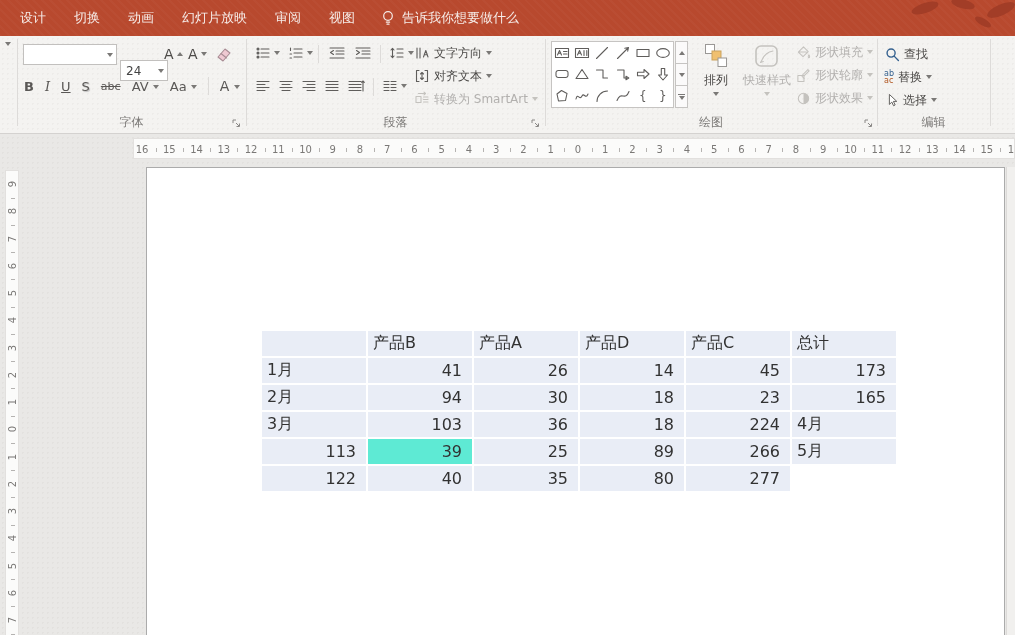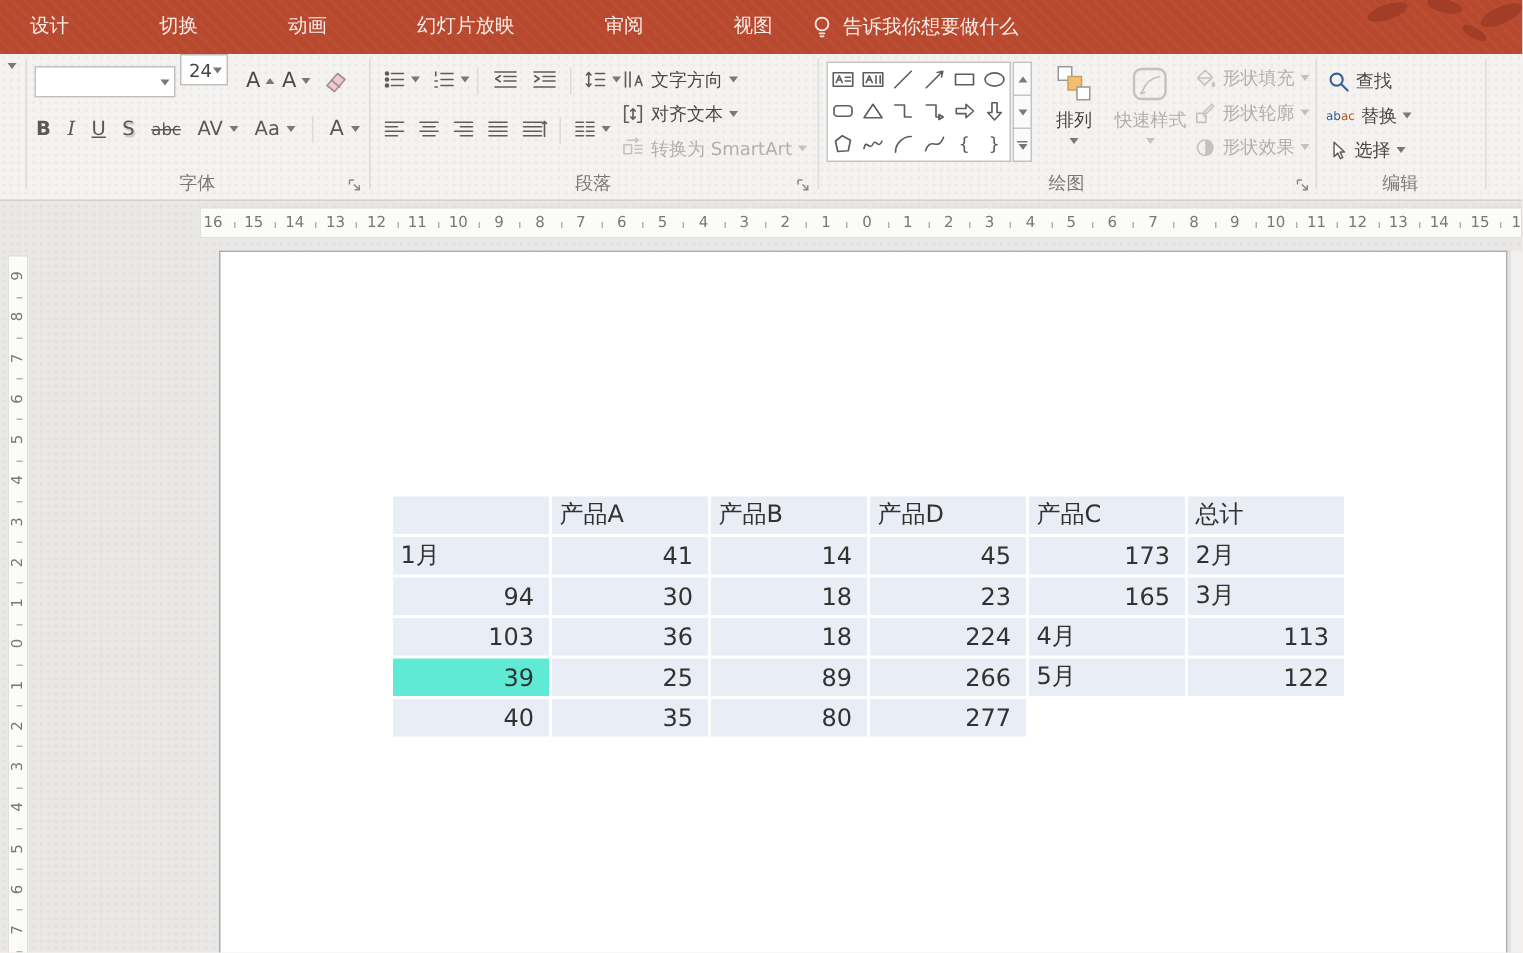--- a/index.html
+++ b/index.html
@@ -5,21 +5,21 @@
   * { margin:0; padding:0; box-sizing:border-box; }
   html,body { width:1015px; height:635px; }
   body { font-family:"DejaVu Sans","Liberation Sans",sans-serif; overflow:hidden; }
   .app { position:relative; width:1015px; height:635px; background:#e9e8e6; overflow:hidden; }
 
   
   .menubar { position:absolute; left:0; top:0; width:100%; height:36px; background:#b8492e;
              display:flex; align-items:center; color:#f6ece8; font-size:13px; overflow:hidden; }
   .menubar .texture { position:absolute; inset:0;
        background-image:repeating-linear-gradient(45deg, rgba(255,255,255,.025) 0 2px, transparent 2px 6px); }
-  .menu-tabs { display:flex; margin-left:6px; position:relative; z-index:2;gap:32px; }
+  .menu-tabs { display:flex; margin-left:6px; position:relative; z-index:2; }
   .menu-tab { padding:0 14px; line-height:36px; white-space:nowrap; cursor:default; }
   .tellme { display:flex; align-items:center; gap:7px; margin-left:12px; position:relative; z-index:2; }
   .decor { position:absolute; right:0; top:0; z-index:1; }
 
   
   .ribbon { position:absolute; left:0; top:36px; width:100%; height:98px; background:#f4f3f1;
             background-image:radial-gradient(circle, rgba(120,110,100,.055) 1px, transparent 1px);
             background-size:5px 5px; border-bottom:1px solid #d4d2d0; font-size:12px; color:#444; }
   .vsep { position:absolute; top:3px; bottom:7px; width:1px; background:#dddbd9; }
   .grp-label { position:absolute; bottom:2px; text-align:center; font-size:12px; color:#7b7977; }
@@ -124,21 +124,21 @@
     <div class="vsep" style="left:17px"></div>
     <div class="vsep" style="left:246px"></div>
     <div class="vsep" style="left:545px"></div>
     <div class="vsep" style="left:877px"></div>
     <div class="vsep" style="left:990px"></div>
 
     <div class="combo" style="left:23px; top:8px; width:94px">
       <span class="val"></span>
       <span class="car"></span>
     </div>
-    <div class="combo" style="left:120px; top:0; width:32px">
+    <div class="combo" style="left:120px; top:24px; width:48px">
       <span class="val">24</span>
       <span class="car"></span>
     </div>
     <div class="rbtn" style="left:164px; top:10px; font-size:14px">
       <span>A</span>
         <span class="car car-up"></span>
     </div>
     <div class="rbtn" style="left:188px; top:10px; font-size:14px">
       <span>A</span>
         <span class="car"></span>
@@ -416,21 +416,21 @@
     <div class="stack-item" style="left:885px; top:8px">
       <svg width="15" height="15" viewBox="0 0 16 16">
         <g stroke="#35618f" fill="none" stroke-width="1.5" stroke-linecap="round">
           <circle cx="6.5" cy="6.5" r="4.3"></circle>
             <path d="M10 10 L14.3 14.3"></path>
           </g>
         </svg>
       <span>查找</span>
     </div>
     <div class="stack-item" style="left:884px; top:31px">
-      <span style="display:inline-flex; flex-direction:row; line-height:7px; font-size:8px">
+      <span style="display:inline-flex; flex-direction:column; line-height:7px; font-size:8px">
         <span style="color:#35618f">ab</span>
         <span style="color:#b0551f">ac</span>
       </span>
       <span>替换</span>
       <span class="car"></span>
     </div>
     <div class="stack-item" style="left:885px; top:54px">
       <svg class="ic" width="14" height="15" viewBox="0 0 16 16">
         <path d="M5 1.5 V12.5 L7.8 9.8 L9.8 14 L11.6 13.1 L9.6 9 H13 Z" fill="#fff"></path>
         </svg>
@@ -540,27 +540,28 @@
         <span class="rnum" style="top: 394.5px;">5</span>
         <span class="rtick" style="top: 408.125px;"></span>
         <span class="rnum" style="top: 421.75px;">6</span>
         <span class="rtick" style="top: 435.375px;"></span>
         <span class="rnum" style="top: 449px;">7</span>
         <span class="rtick" style="top: 462.625px;"></span>
       </div>
     <div class="slide">
       <div class="ptable">
           <div class="cell txt" style="background: rgb(233, 237, 246);"></div>
+          <div class="cell txt" style="background: rgb(233, 237, 246);">产品B</div>
           <div class="cell txt" style="background: rgb(233, 237, 246);">产品A</div>
-          <div class="cell txt" style="background: rgb(233, 237, 246);">产品B</div>
           <div class="cell txt" style="background: rgb(233, 237, 246);">产品D</div>
           <div class="cell txt" style="background: rgb(233, 237, 246);">产品C</div>
           <div class="cell txt" style="background: rgb(233, 237, 246);">总计</div>
           <div class="cell txt" style="background: rgb(233, 237, 246);">1月</div>
           <div class="cell num" style="background: rgb(233, 237, 246);">41</div>
+          <div class="cell num" style="background: rgb(233, 237, 246);">26</div>
           <div class="cell num" style="background: rgb(233, 237, 246);">14</div>
           <div class="cell num" style="background: rgb(233, 237, 246);">45</div>
           <div class="cell num" style="background: rgb(233, 237, 246);">173</div>
           <div class="cell txt" style="background: rgb(233, 237, 246);">2月</div>
           <div class="cell num" style="background: rgb(233, 237, 246); padding-left: 15px;">94</div>
           <div class="cell num" style="background: rgb(233, 237, 246);">30</div>
           <div class="cell num" style="background: rgb(233, 237, 246);">18</div>
           <div class="cell num" style="background: rgb(233, 237, 246);">23</div>
           <div class="cell num" style="background: rgb(233, 237, 246);">165</div>
           <div class="cell txt" style="background: rgb(233, 237, 246);">3月</div>

